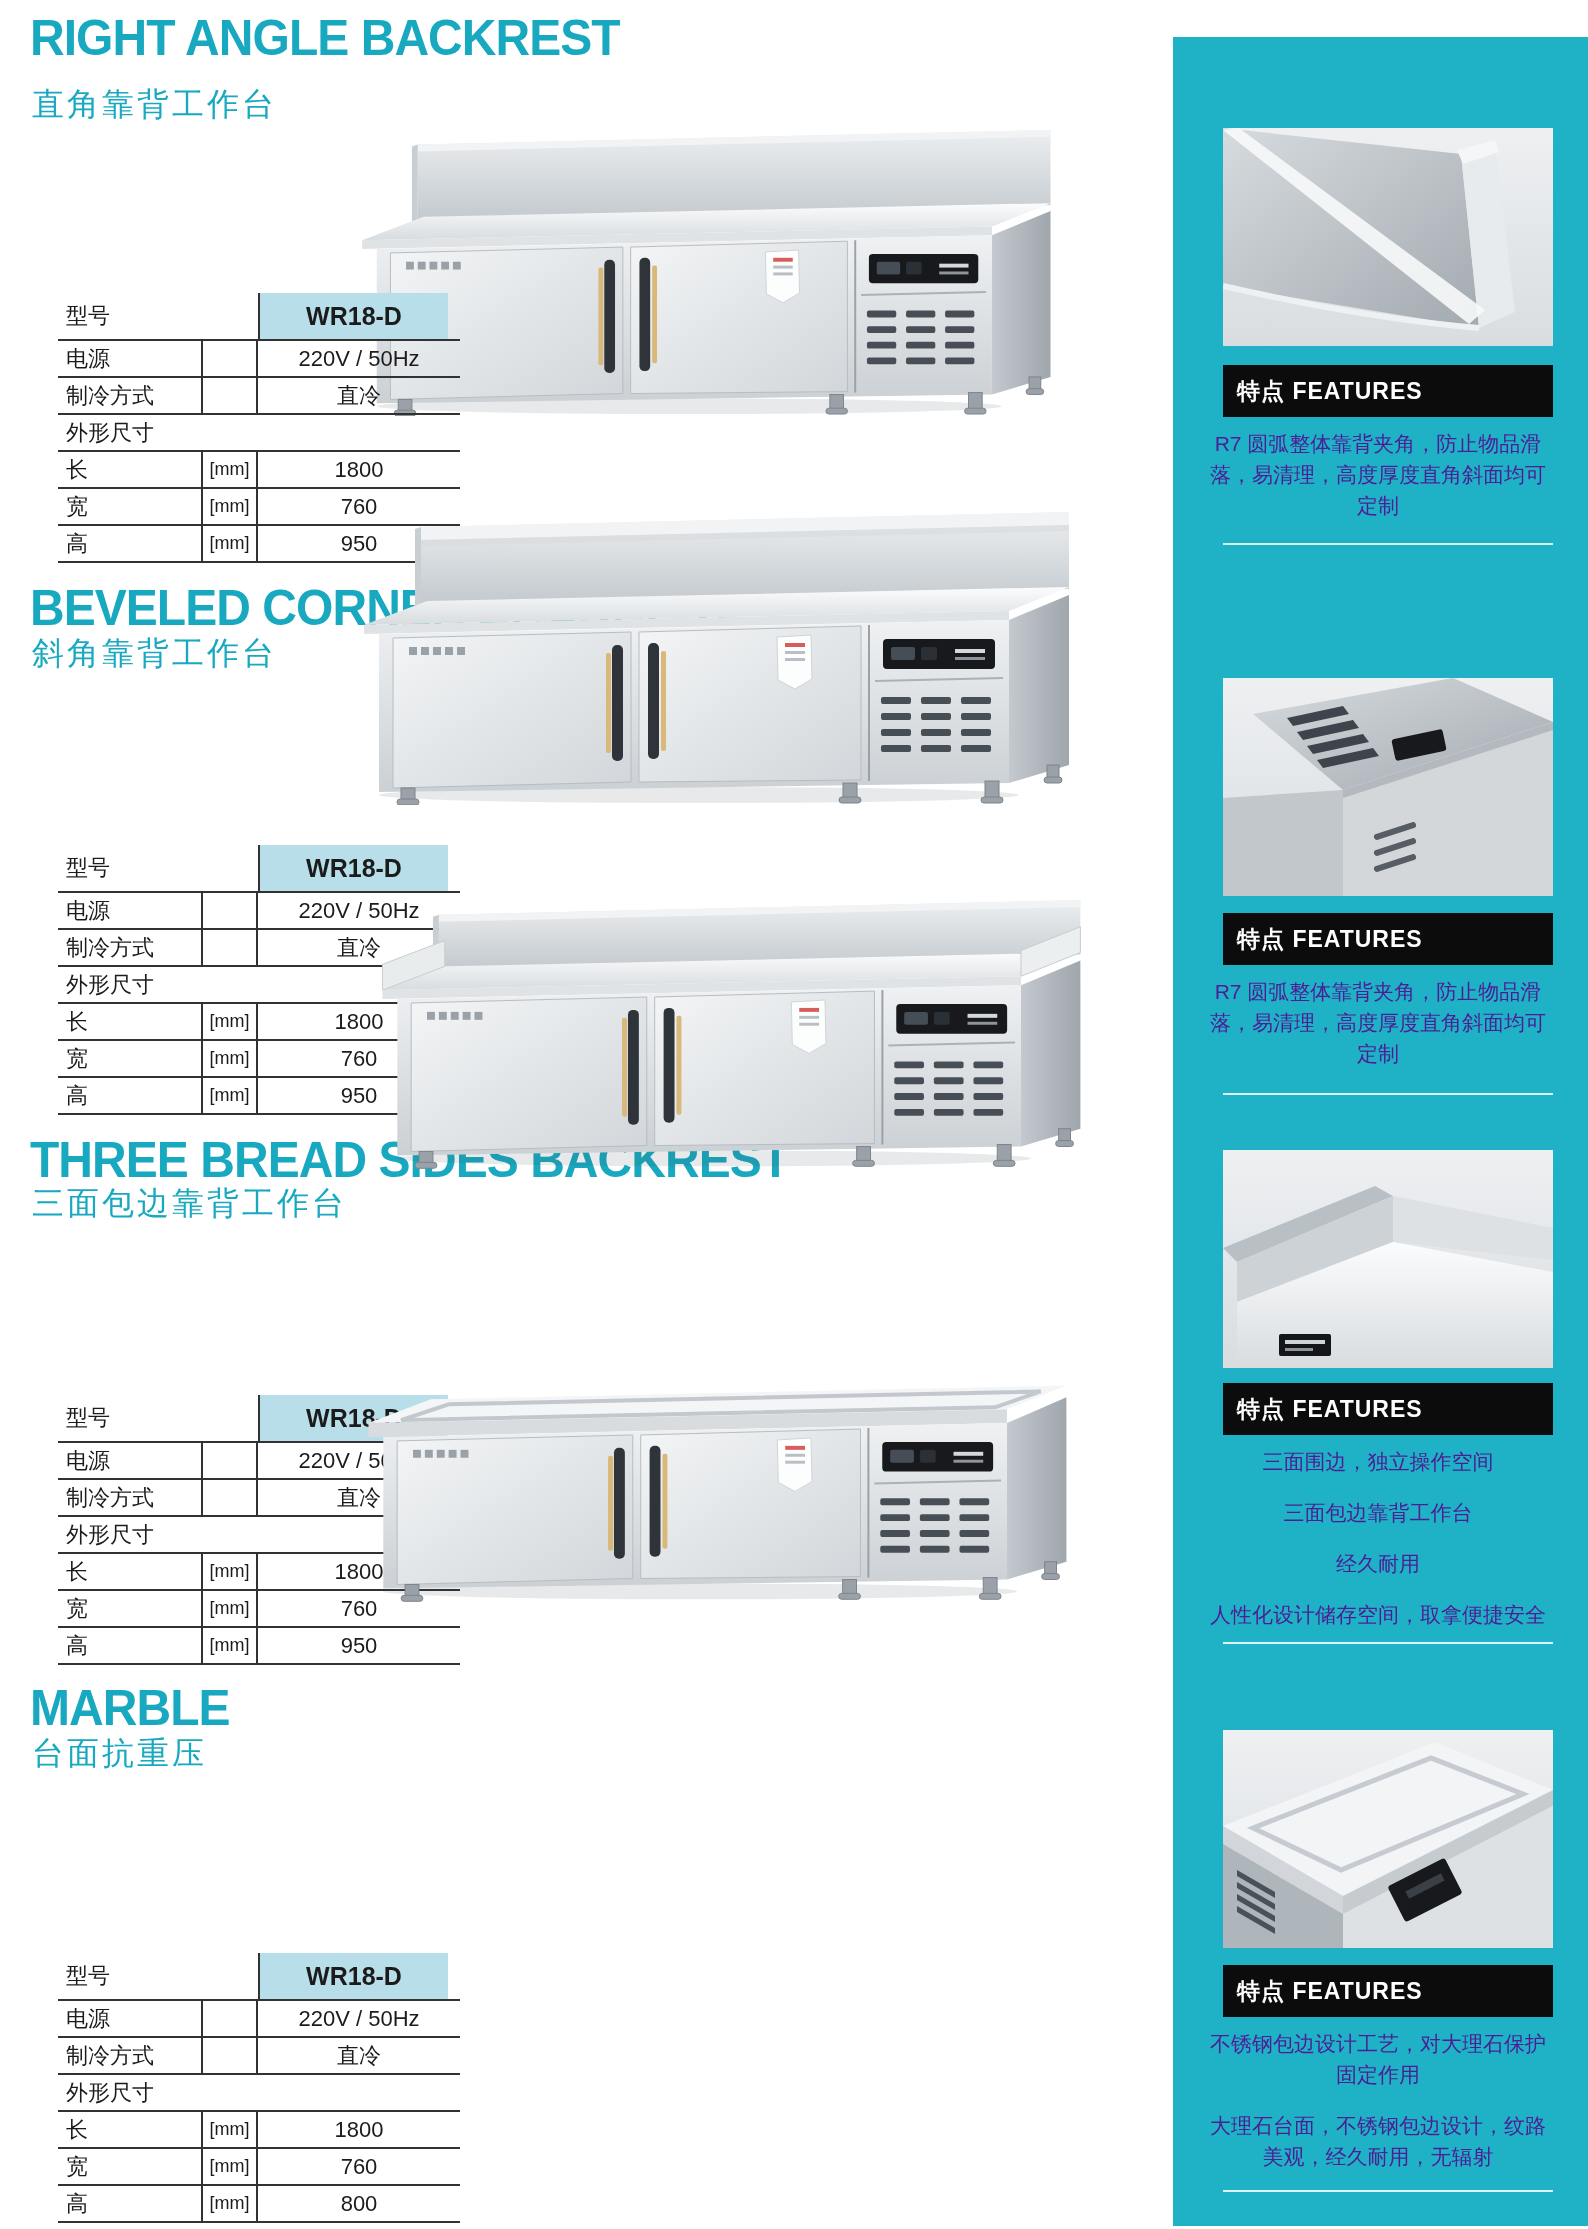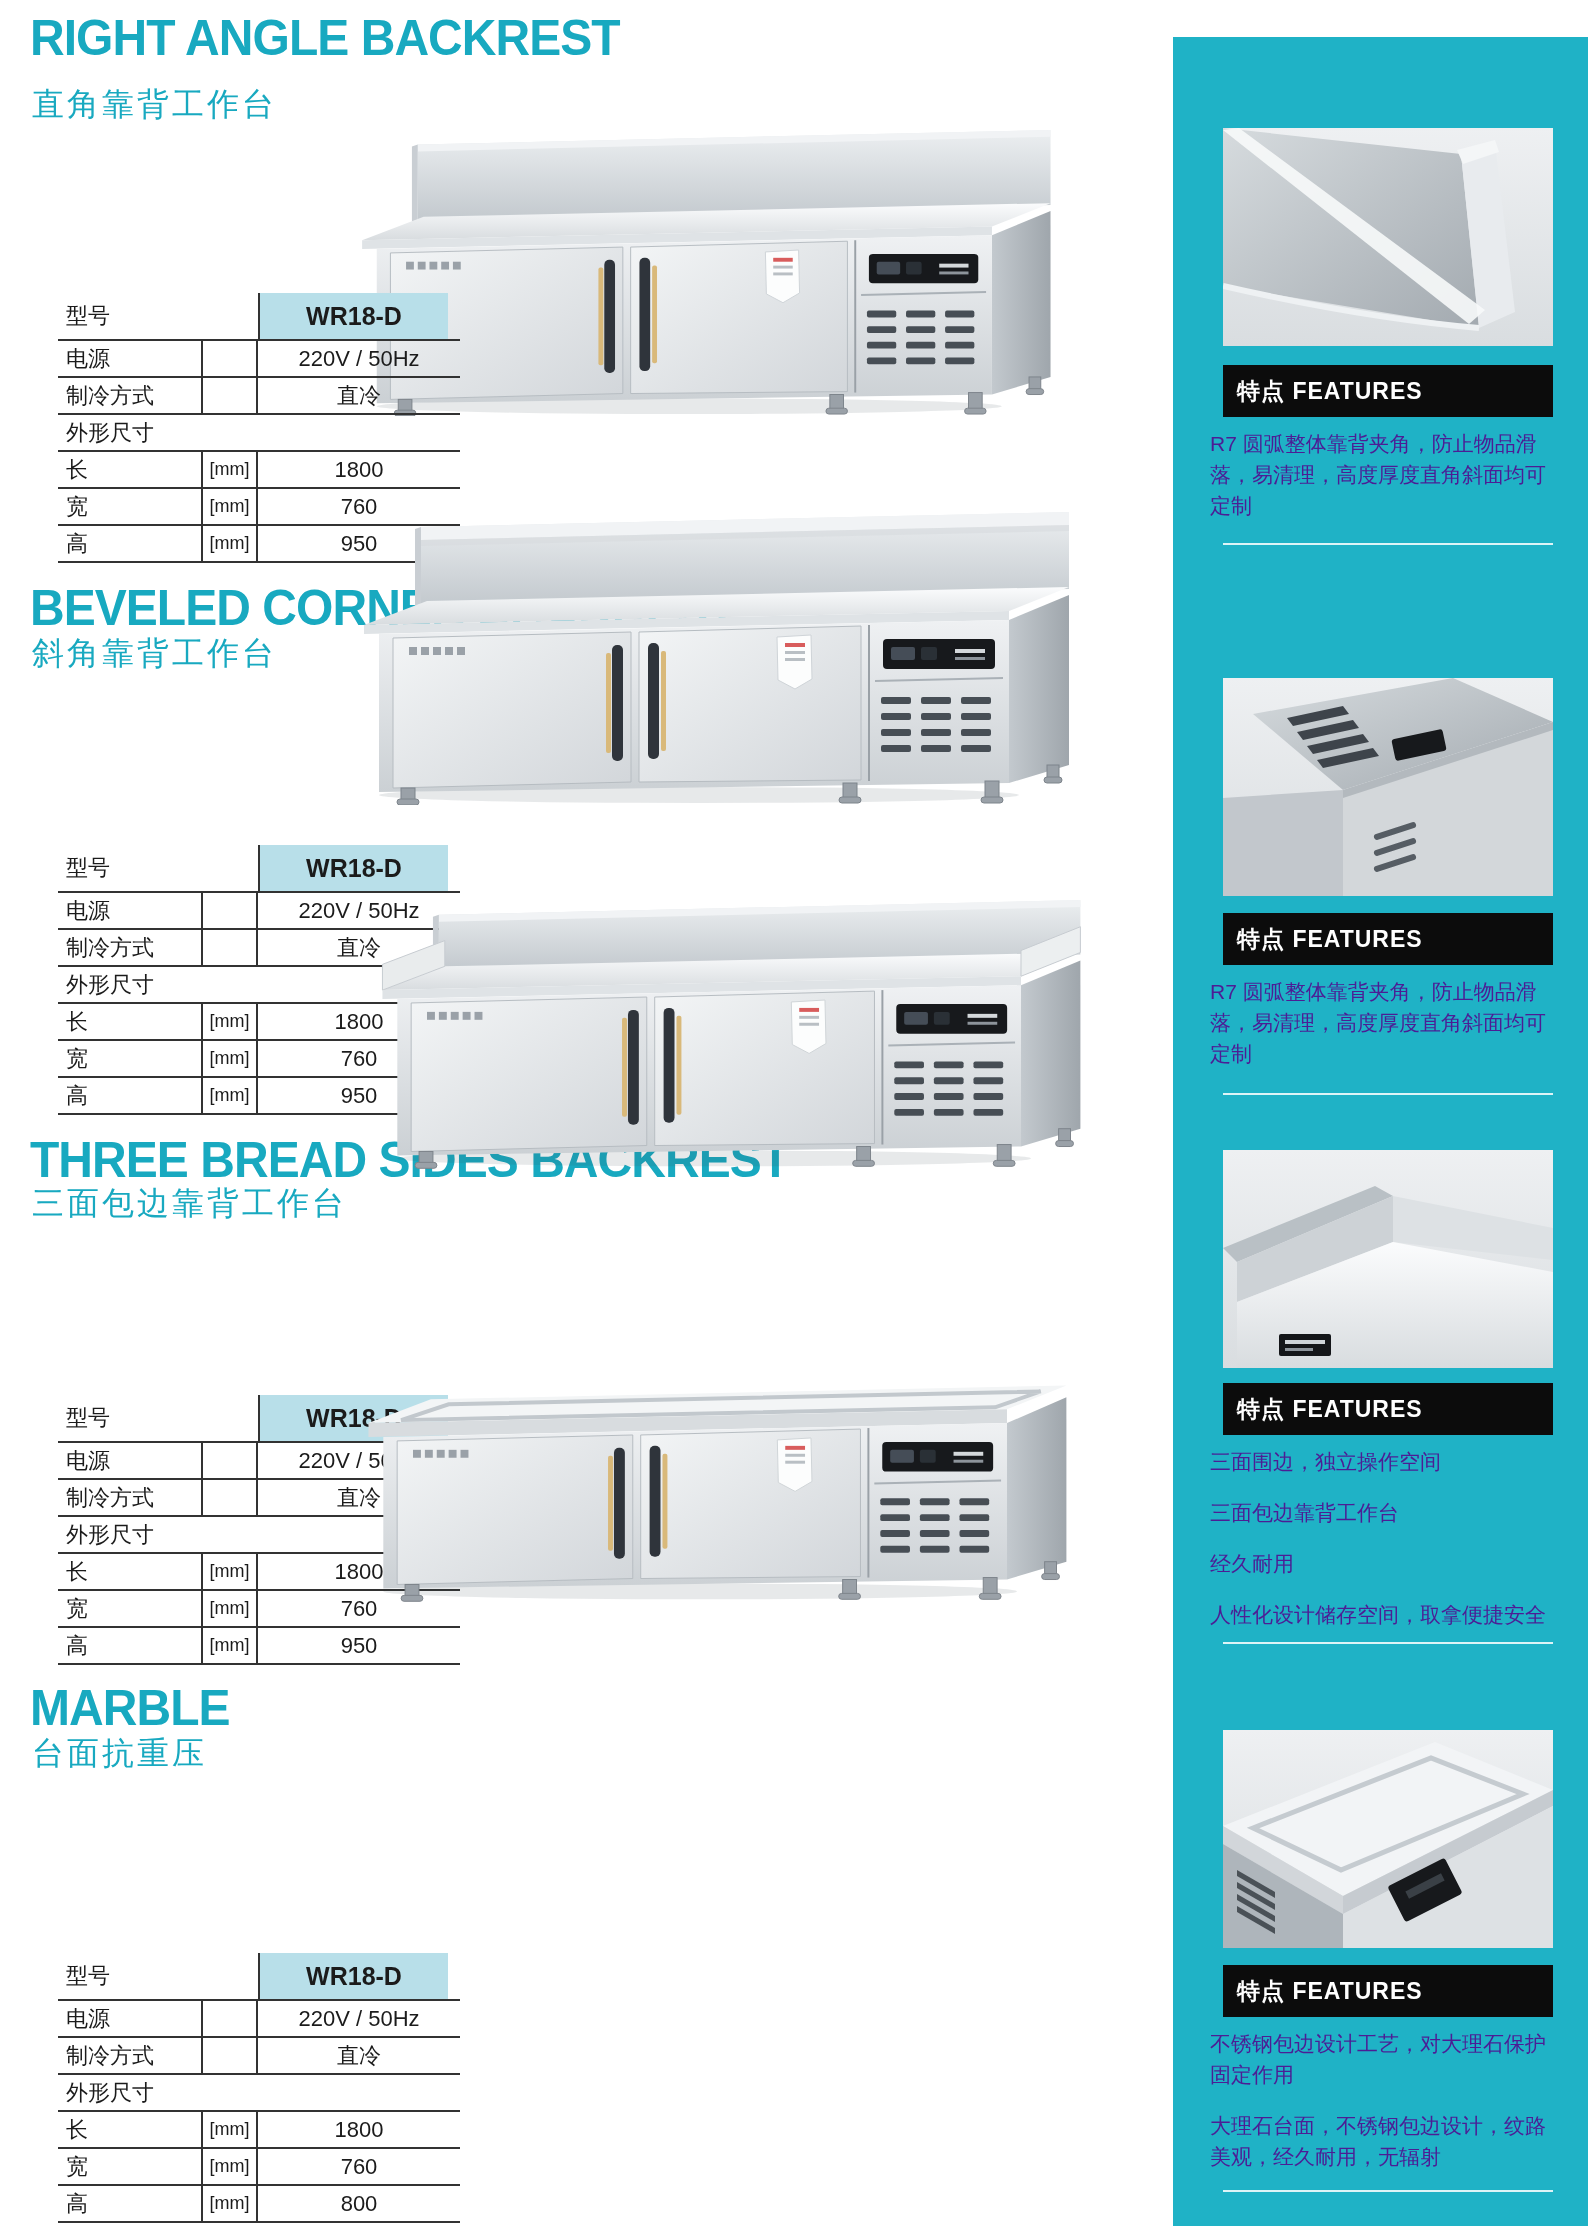--- a/index.html
+++ b/index.html
@@ -43,21 +43,21 @@
 
   
   .product{position:absolute;}
   .p1{left:298px;top:84px;width:802px;height:332px;}
   .p2{left:308px;top:465px;width:802px;height:340px;}
   .p3{left:328px;top:812px;width:792px;height:376px;}
   .p4{left:314px;top:1245px;width:792px;height:376px;}
   .product svg{width:100%;height:100%;display:block;}
 
   
-  .sidebar{position:absolute;left:1173px;top:37px;width:415px;height:2189px;background:var(--sidebar);}
+  .sidebar{position:absolute;left:1173px;top:37px;width:415px;height:2189px;background:var(--sidebar);text-align:center;}
   .sb-img{position:absolute;left:50px;width:330px;height:218px;background:#e4e7ea;overflow:hidden;}
   .sb-img svg{width:100%;height:100%;display:block;}
   .sb-bar{
     position:absolute;left:50px;width:330px;height:52px;background:#0c0c0c;color:#ffffff;
     display:flex;align-items:center;padding-left:14px;box-sizing:border-box;
     font-size:23px;font-weight:bold;letter-spacing:1px;
   }
   .sb-text{position:absolute;left:37px;width:336px;color:#4c1d95;font-size:21px;line-height:1.48;}
   .sb-text p{margin:0 0 20px 0;}
   .sb-div{position:absolute;left:50px;width:330px;height:2px;background:rgba(255,255,255,.85);}

